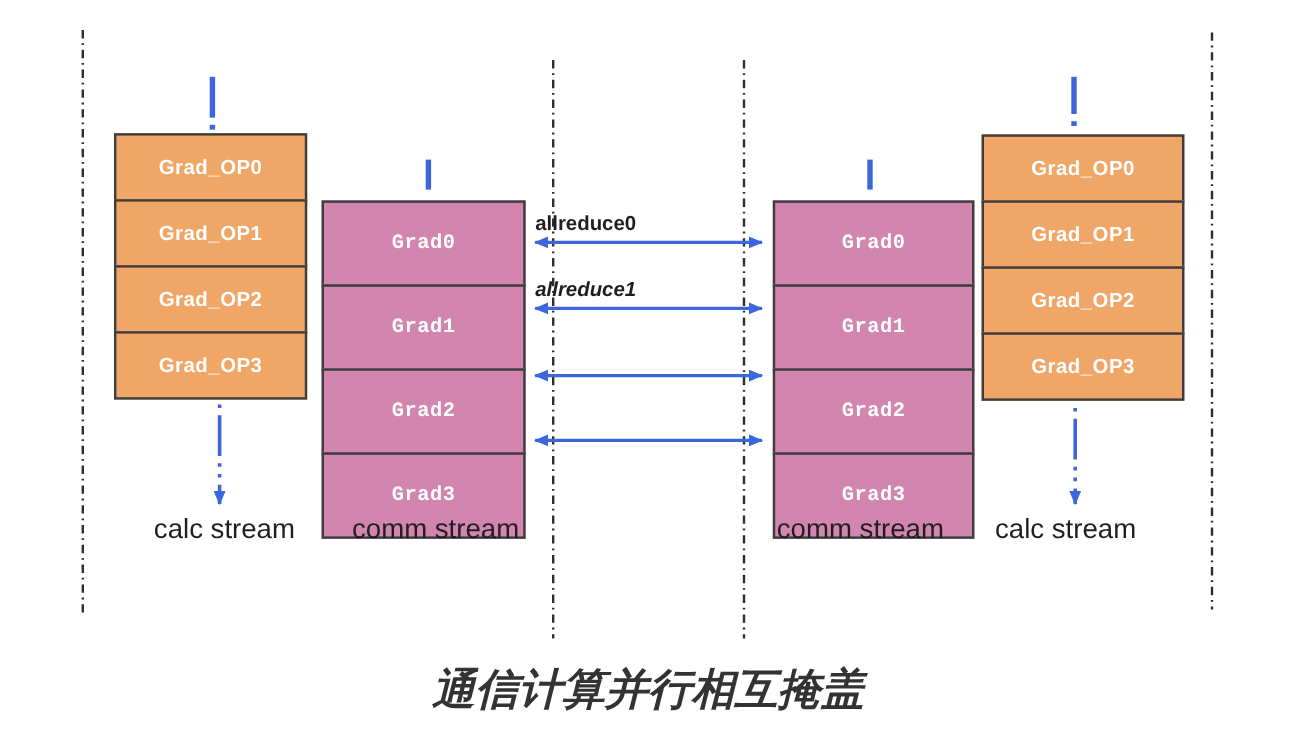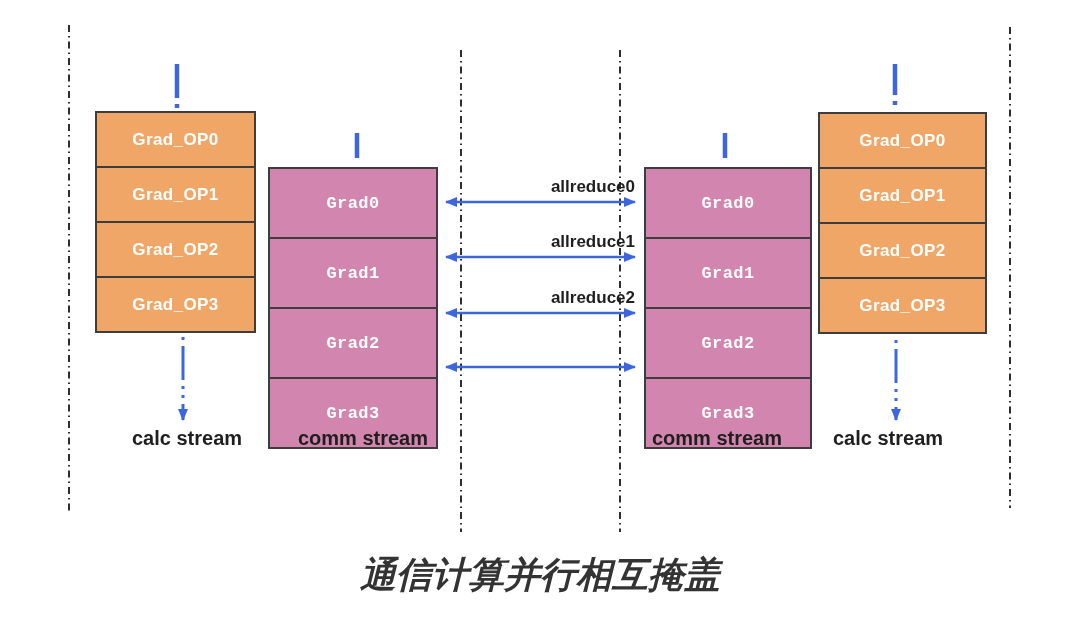--- a/index.html
+++ b/index.html
@@ -12,26 +12,26 @@
   .stack { position:absolute; }
   .box {
     height:57px; border:2px solid #3d3d3d; margin-top:-2px; box-sizing:border-box;
     display:flex; align-items:center; justify-content:center;
     color:#ffffff; font-weight:bold; font-size:17px; letter-spacing:0.4px;
   }
   .box:first-child { margin-top:0; }
   .calc .box { background:var(--calc); }
   .comm .box { background:var(--comm); height:72px;font-family:Liberation Mono, monospace; }
   .allreduce-label {
-    position:absolute; left:446px; width:189px; height:22px; text-align:right;
+    position:absolute; left:446px; width:189px; height:22px; text-align:left;
     font-size:17px; font-weight:bold; color:var(--txt); line-height:22px;
   }
   .stream-label {
     position:absolute; width:160px; top:427px; text-align:center;
-    font-size:20px; font-weight:bold; color:var(--txt);
+    font-size:23px; font-weight:normal; color:var(--txt);
   }
   .caption {
     position:absolute; left:0; right:0; top:551px; text-align:center;
     font-size:36px; font-style:italic; font-weight:600; color:#333333;
   }
 </style>
 </head>
 <body>
 
 <div class="canvas" style="--calc: #F0A666; --comm: #D285AE; --blue: #3D66DE; --line: #2E2E2E; --txt: #1F1F1F;">
@@ -96,22 +96,21 @@
   </div>
 
   <div class="stack calc" style="left:818px; top:112px; width:169px;">
     <div class="box">Grad_OP0</div>
     <div class="box">Grad_OP1</div>
     <div class="box">Grad_OP2</div>
     <div class="box">Grad_OP3</div>
   </div>
 
   <div class="allreduce-label" style="top:176px;">allreduce0</div>
-  <div class="allreduce-label" style="top:231px;">allreduce1</div>
-  <div class="allreduce-label" style="top:287px;">allreduce2</div>
+  <div class="allreduce-label" style="top:231px;font-style:italic;">allreduce1</div>
 
   <div class="stream-label" style="left:107px;">calc stream</div>
   <div class="stream-label" style="left:283px;">comm stream</div>
   <div class="stream-label" style="left:637px;">comm stream</div>
   <div class="stream-label" style="left:808px;">calc stream</div>
 
   <div class="caption">通信计算并行相互掩盖</div>
 
 </div>
 

